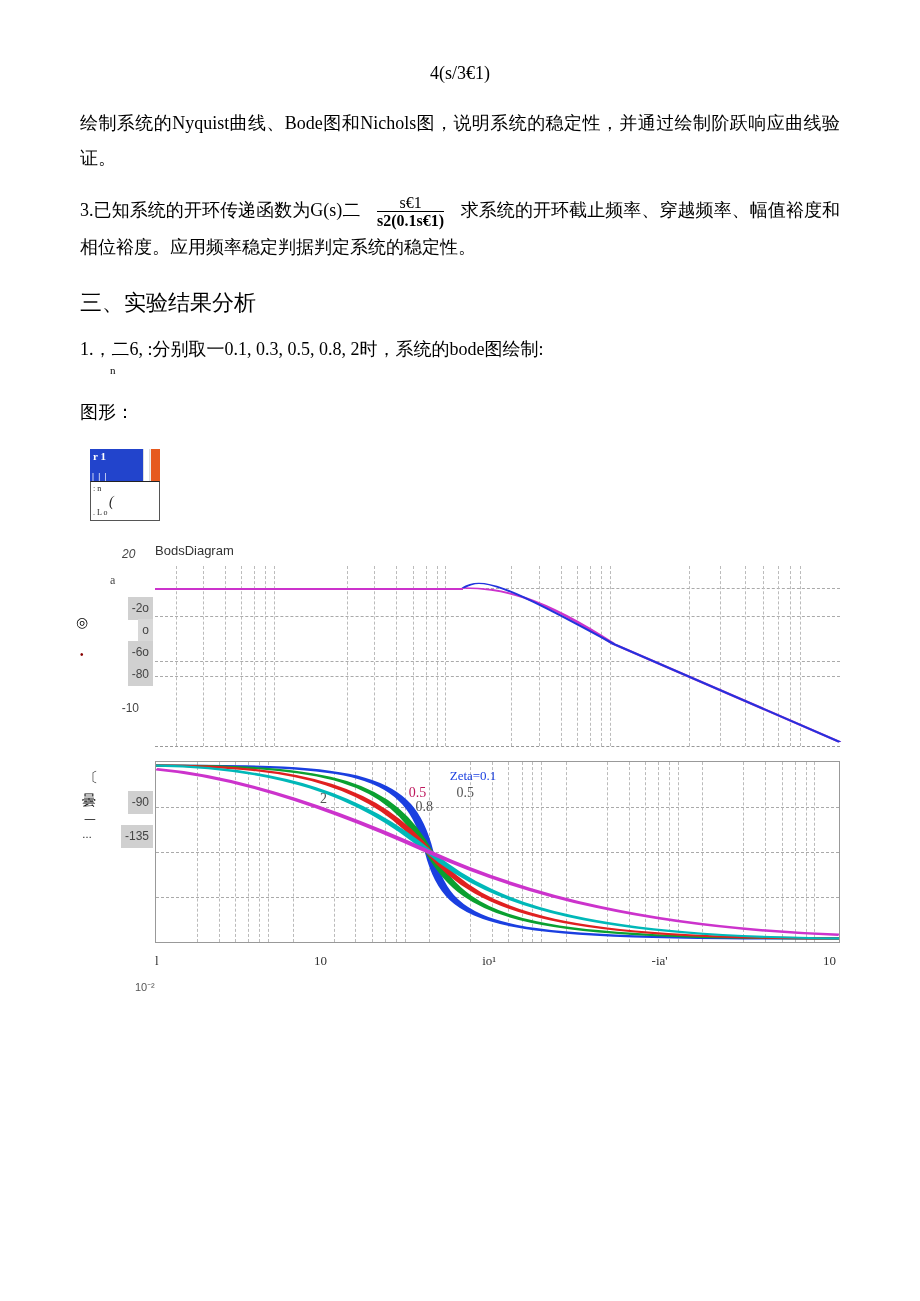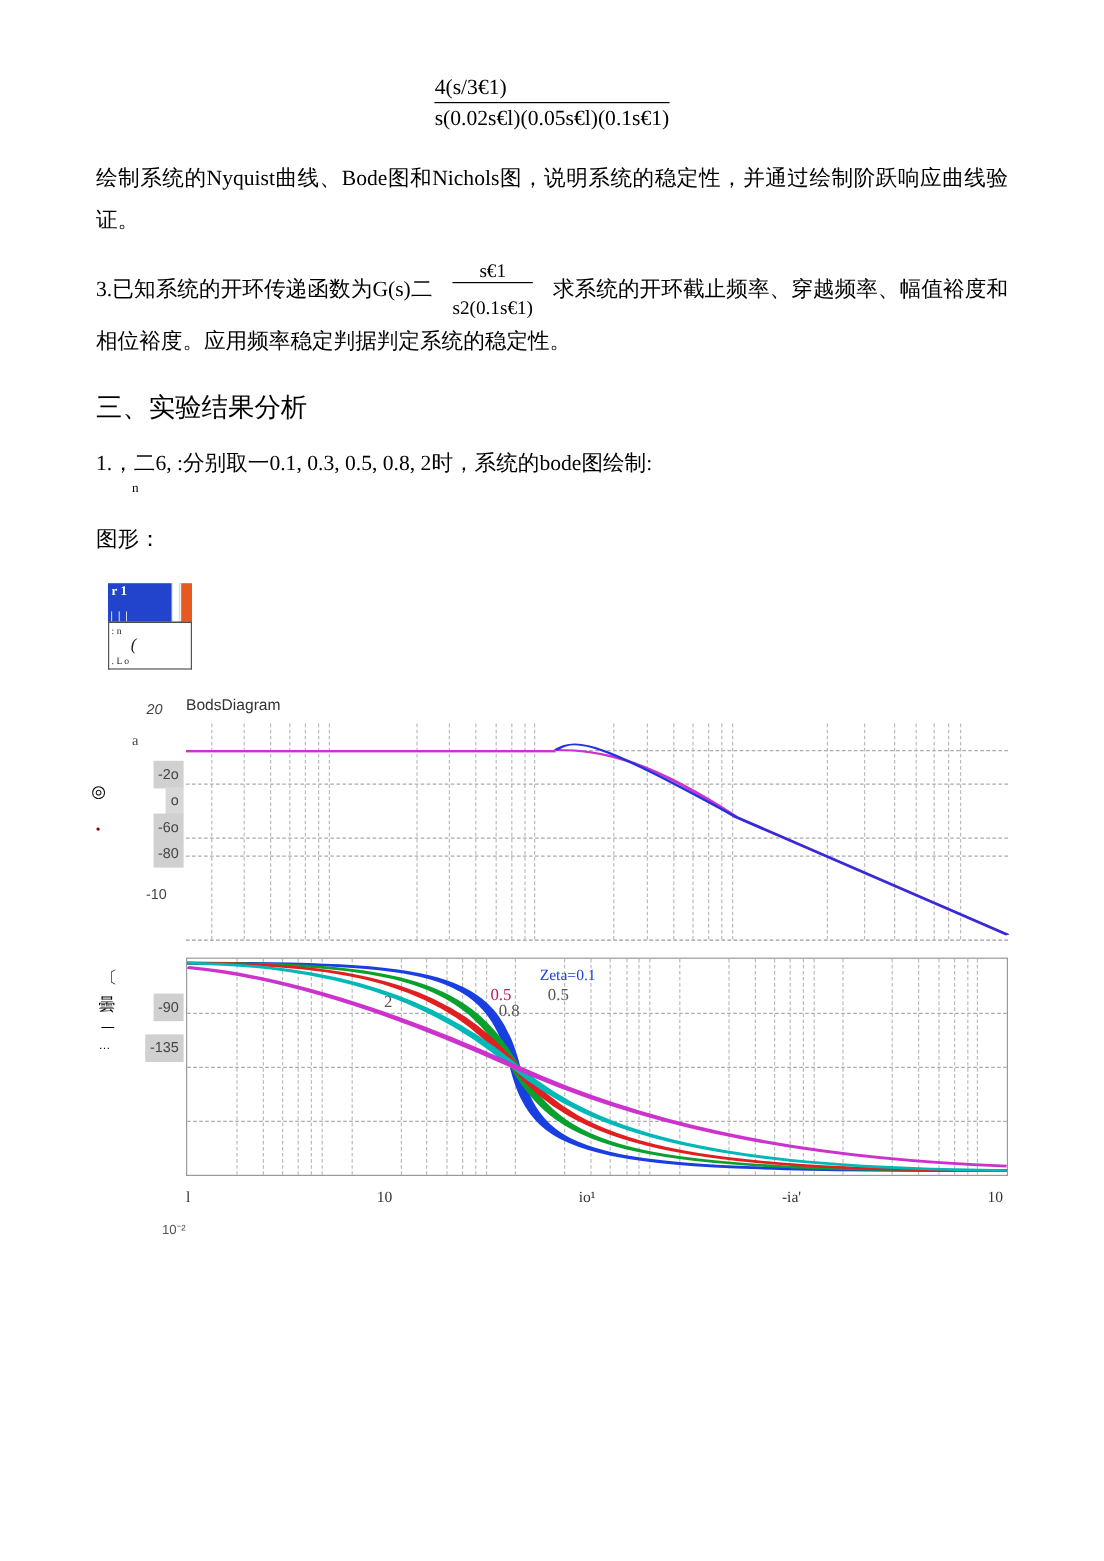--- a/index.html
+++ b/index.html
@@ -34,21 +34,21 @@
   .inline-frac {
     display: inline-block;
     vertical-align: middle;
     text-align: center;
     font-family: "Times New Roman", serif;
     font-size: 16px;
     line-height: 1.1;
     margin: 0 12px;
   }
   .inline-frac .num { display:block; }
-  .inline-frac .den { display:block; border-top:1px solid #000; padding-top:13px;}
+  .inline-frac .den { display:block; border-top:1px solid #000; padding-top:0;font-weight:bold;}
   .section-head {
     font-size: 22px;
     margin: 16px 0 8px 0;
   }
   .subnote {
     font-size: 11px;
     margin-left: 30px;
     margin-top: -6px;
     margin-bottom: 14px;
   }
@@ -182,21 +182,20 @@
     color:#555;
     font-family:Liberation Sans, sans-serif;
   }
 </style>
 </head>
 <body>
 
 <div class="formula-block">
   <div class="fraction">
     <span class="num">4(s/3€1)</span>
-    <span class="den">s(0.02s€l)(0.05s€l)(0.1s€1)</span>
   </div>
 </div>
 
 <p class="para">绘制系统的Nyquist曲线、Bode图和Nichols图，说明系统的稳定性，并通过绘制阶跃响应曲线验证。</p>
 
 <p class="para">
   <span>3.已知系统的开环传递函数为G(s)二</span>
   <span class="inline-frac">
     <span class="num">s€1</span>
     <span class="den">s2(0.1s€1)</span>

